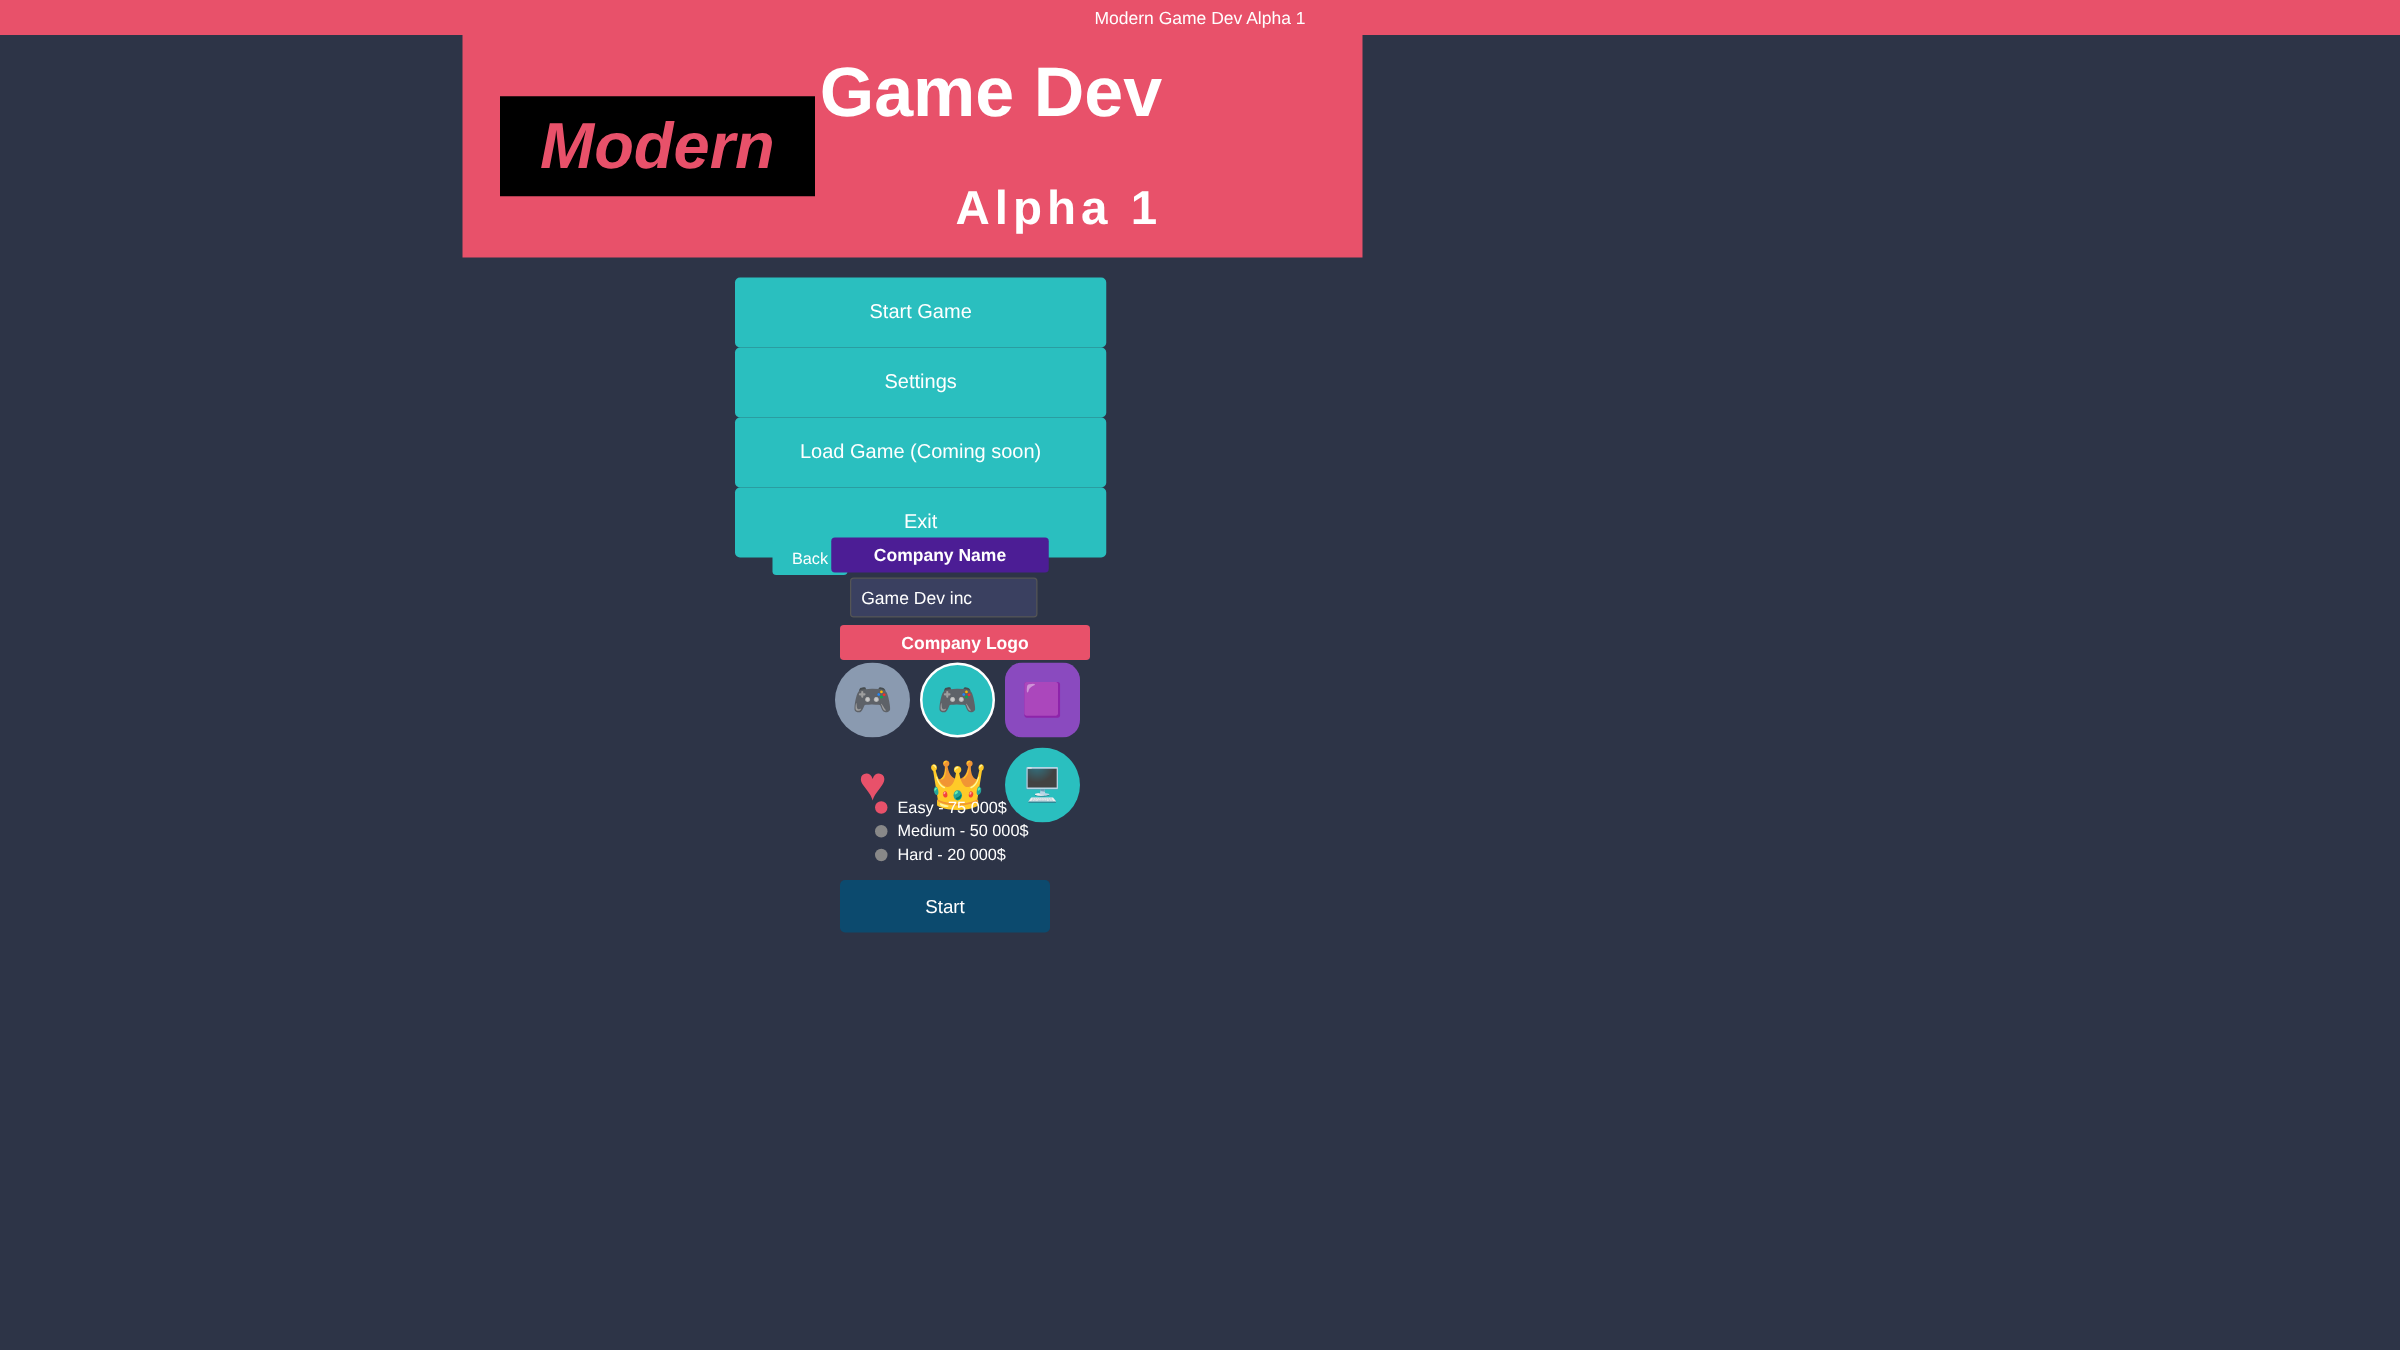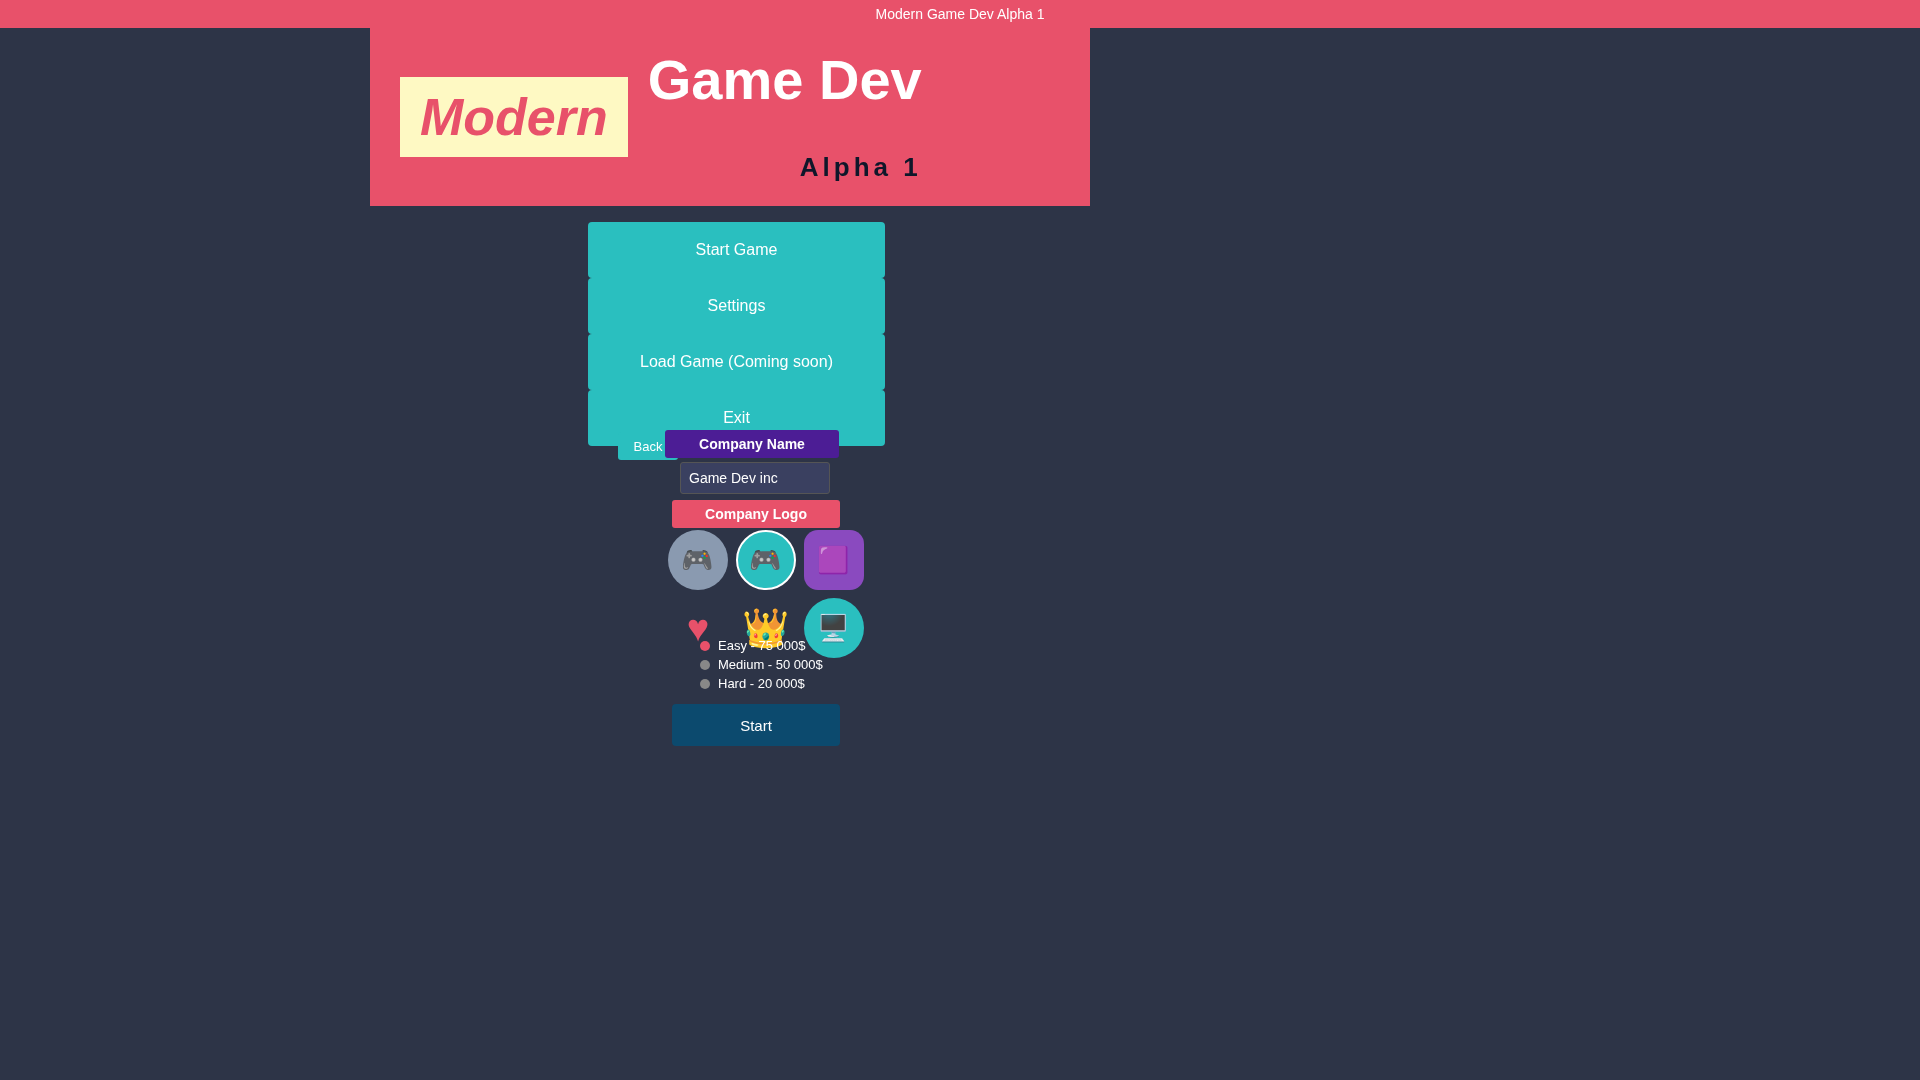--- a/index.html
+++ b/index.html
@@ -32,44 +32,44 @@
       top: 28px;
       left: 370px;
       width: 720px;
       height: 178px;
       background-color: #e8516a;
       display: flex;
       align-items: center;
       padding: 20px 30px;
     }
     #header-modern-box {
-      background-color: #fef9c3;
-      padding: 10px 20px;
-      margin-right: 20px;
+      background-color: #000000;
+      padding: 10px 32px;
+      margin-right: 4px;
     }
     #header-modern-text {
       color: #e8516a;
       font-size: 52px;
       font-weight: bold;
       font-style: italic;
     }
     #header-right {
       display: flex;
       flex-direction: column;
       gap: 44px;
     }
     #header-gamedev-text {
       color: white;
       font-size: 56px;
       font-weight: bold;
       line-height: 1;
     }
     #header-alpha-text {
-      color: #0f172a;
-      font-size: 26px;
+      color: #ffffff;
+      font-size: 38px;
       font-weight: bold;
       text-align: right;
       letter-spacing: 4px;
     }
 
     
     .menu-btn {
       position: absolute;
       left: 588px;
       width: 297px;
@@ -132,21 +132,21 @@
       font-size: 14px;
       padding: 4px 8px;
       border-radius: 3px;
     }
 
     
     #company-logo-label {
       position: absolute;
       top: 500px;
       left: 672px;
-      width: 168px;
+      width: 200px;
       height: 28px;
       background-color: #e8516a;
       color: white;
       font-size: 14px;
       font-weight: bold;
       display: flex;
       align-items: center;
       justify-content: center;
       border-radius: 3px;
     }

